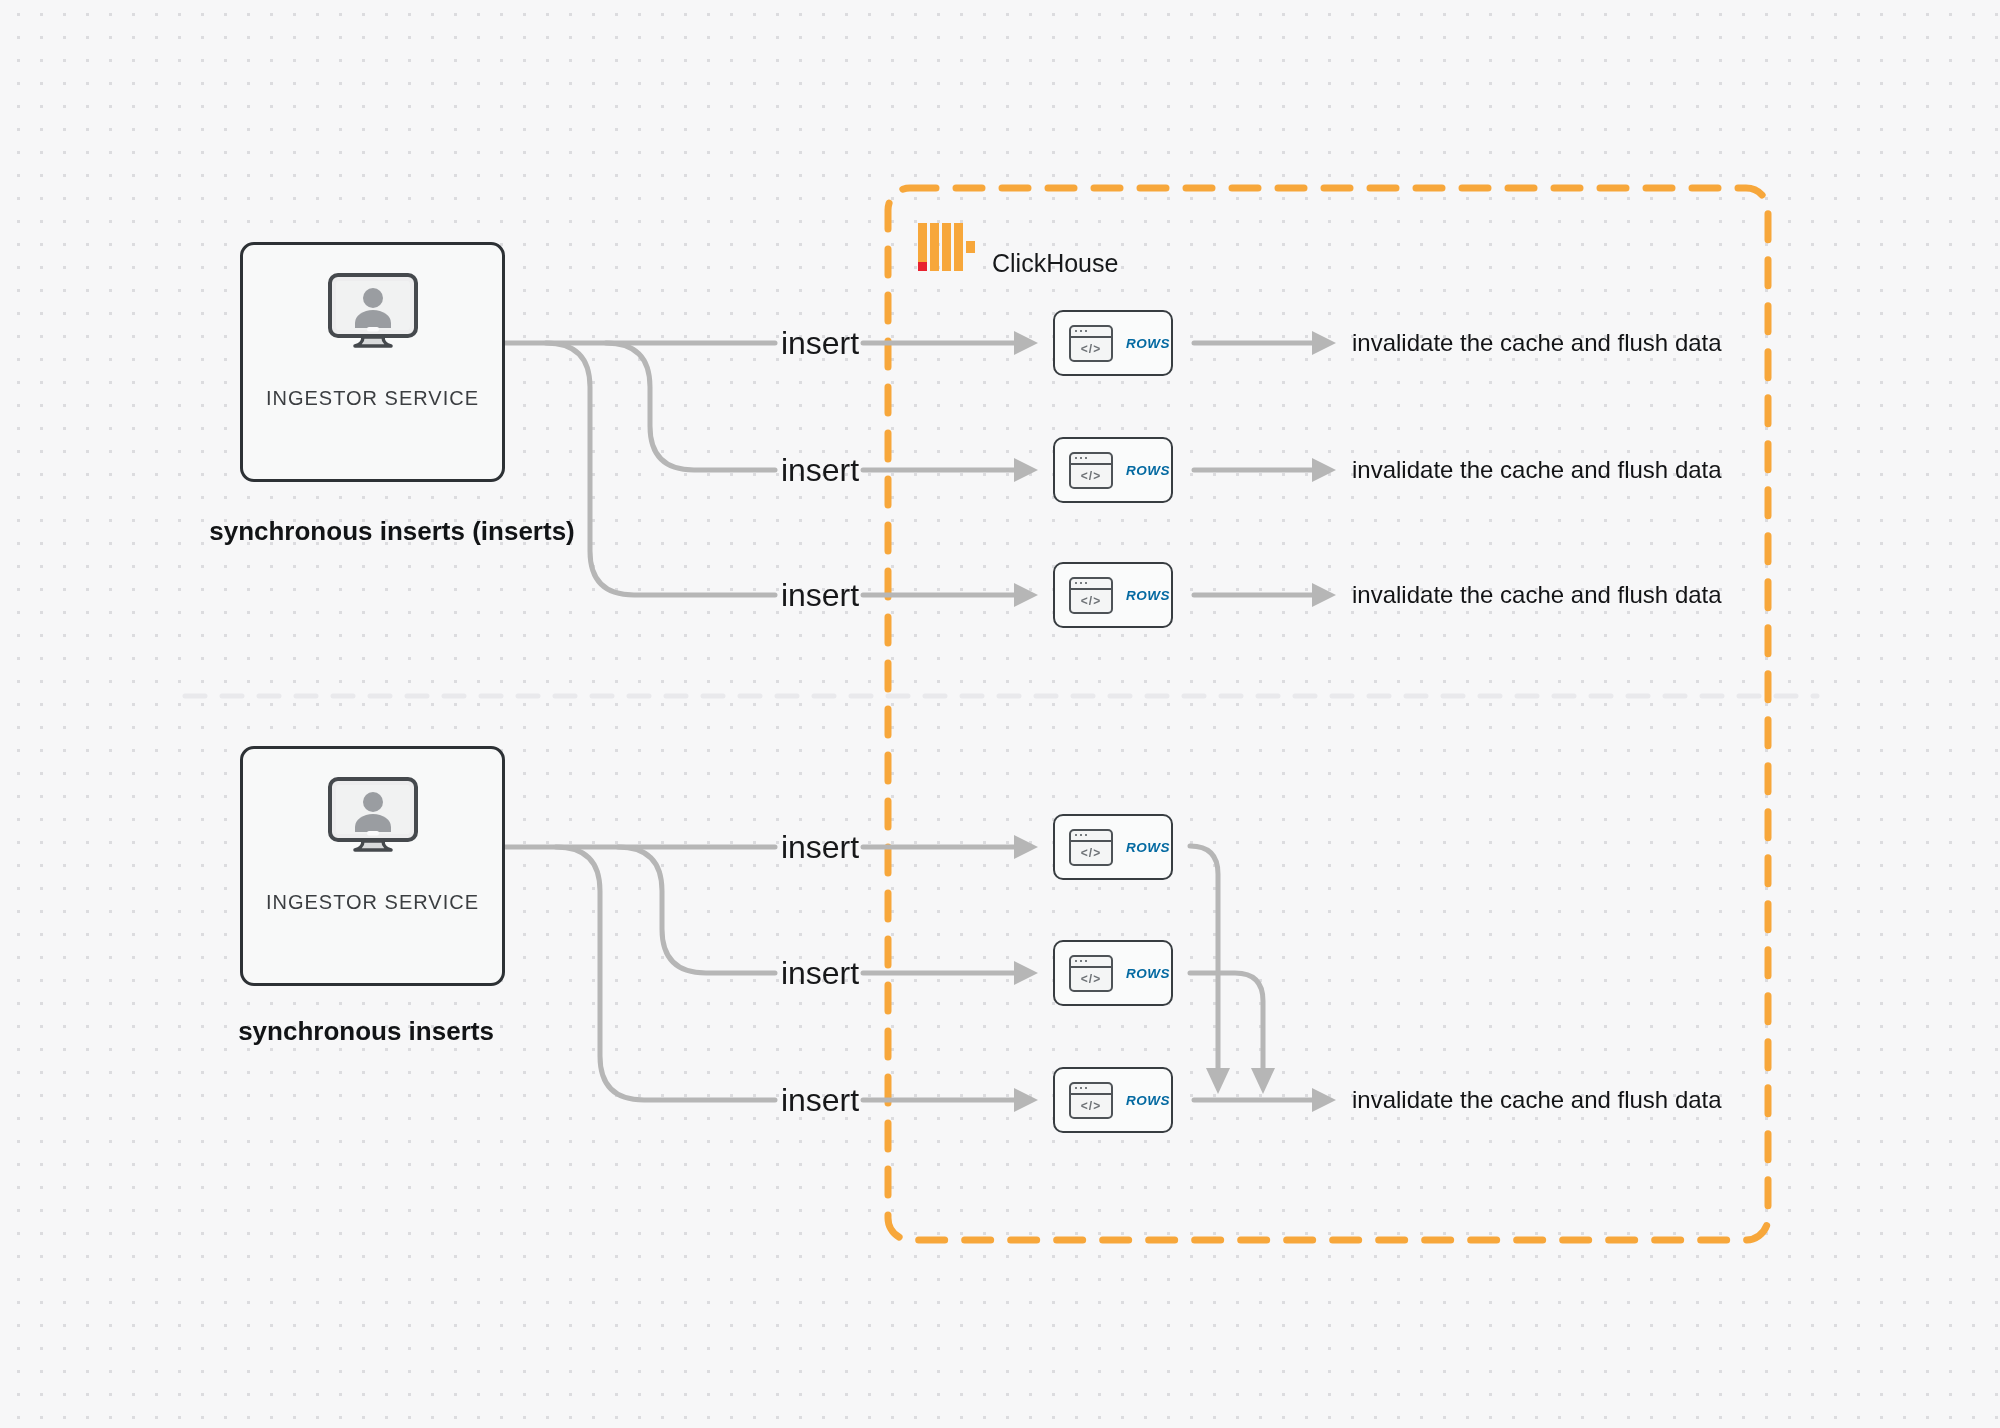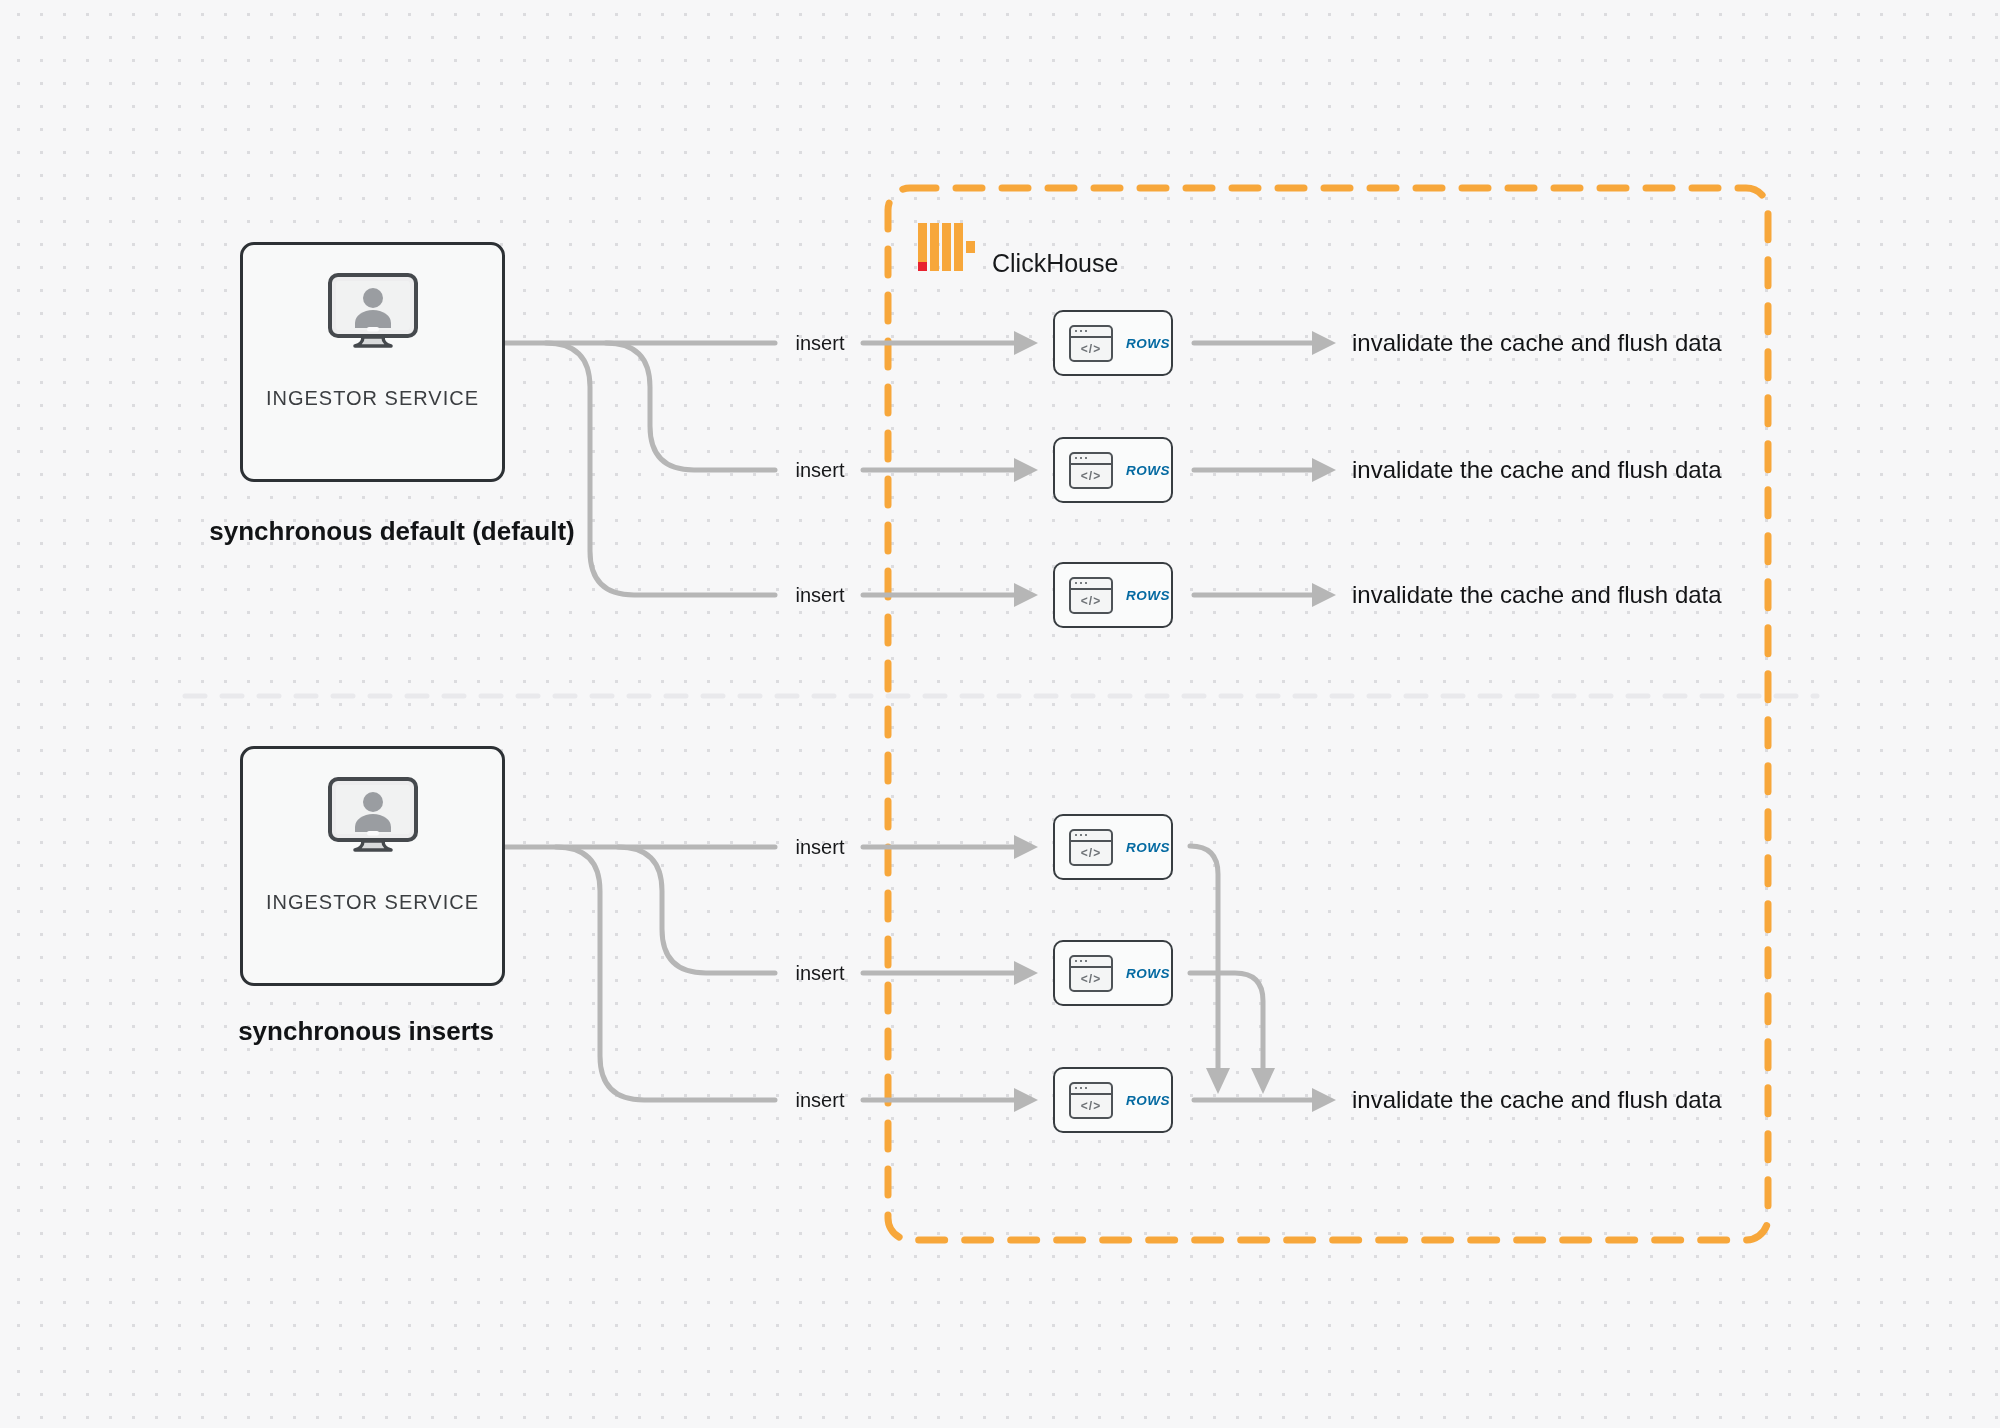--- a/index.html
+++ b/index.html
@@ -19,21 +19,21 @@
     background:#f8f9f9;border:3.5px solid #2d3135;border-radius:14px;
   }
   .actor-box .monitor{position:absolute;left:50%;top:26px;transform:translateX(-50%);}
   .actor-label{
     position:absolute;left:0;top:142px;width:100%;text-align:center;
     font-size:20px;letter-spacing:1px;color:#3b3e41;
   }
 
   
   .caption{position:absolute;transform:translateX(-50%);font-size:26px;font-weight:bold;color:#121416;white-space:nowrap;}
-  .insert-label{position:absolute;transform:translate(-50%,-50%);font-size:20px;color:#17181a;white-space:nowrap;}
+  .insert-label{position:absolute;transform:translate(-50%,-50%);font-size:32px;color:#17181a;white-space:nowrap;}
   .result-label{position:absolute;transform:translateY(-50%);font-size:24px;color:#131416;white-space:nowrap;}
 
   
   .rows-card{
     position:absolute;width:120px;height:66px;box-sizing:border-box;
     background:#fafbfb;border:2.5px solid #383d41;border-radius:10px;
     display:flex;align-items:center;padding-left:14px;gap:13px;
   }
   .rows-card::before{
     content:"";position:absolute;left:5px;top:5px;width:100%;height:100%;box-sizing:border-box;
@@ -119,21 +119,21 @@
     <svg class="monitor" width="94" height="88" viewBox="0 0 94 88">
       <rect x="4" y="4" width="86" height="61" rx="8" fill="#ededee" stroke="#45494d" stroke-width="4"></rect>
       <rect x="10" y="10" width="74" height="49" rx="3" fill="#f1f2f2"></rect>
       <circle cx="47" cy="27" r="10" fill="#9a9da1"></circle>
       <path d="M29 52 a18 13 0 0 1 36 0 v5 h-36 z" fill="#9a9da1"></path>
       <rect x="41" y="56" width="12" height="4.5" rx="2" fill="#fbfbfc"></rect>
       <path d="M37 66 h20 c0 5 4 8 8 9 h-36 c4 -1 8 -4 8 -9 z" fill="#d8dadb" stroke="#45494d" stroke-width="3.5" stroke-linejoin="round"></path>
     </svg>
     <div class="actor-label">INGESTOR SERVICE</div>
   </div>
-  <div class="caption" style="left:392px;top:516px;">synchronous default (default)</div>
+  <div class="caption" style="left:392px;top:516px;">synchronous inserts (inserts)</div>
 
   <div class="actor-box" style="left:240px;top:746px;">
     <svg class="monitor" width="94" height="88" viewBox="0 0 94 88">
       <rect x="4" y="4" width="86" height="61" rx="8" fill="#ededee" stroke="#45494d" stroke-width="4"></rect>
       <rect x="10" y="10" width="74" height="49" rx="3" fill="#f1f2f2"></rect>
       <circle cx="47" cy="27" r="10" fill="#9a9da1"></circle>
       <path d="M29 52 a18 13 0 0 1 36 0 v5 h-36 z" fill="#9a9da1"></path>
       <rect x="41" y="56" width="12" height="4.5" rx="2" fill="#fbfbfc"></rect>
       <path d="M37 66 h20 c0 5 4 8 8 9 h-36 c4 -1 8 -4 8 -9 z" fill="#d8dadb" stroke="#45494d" stroke-width="3.5" stroke-linejoin="round"></path>
     </svg>

